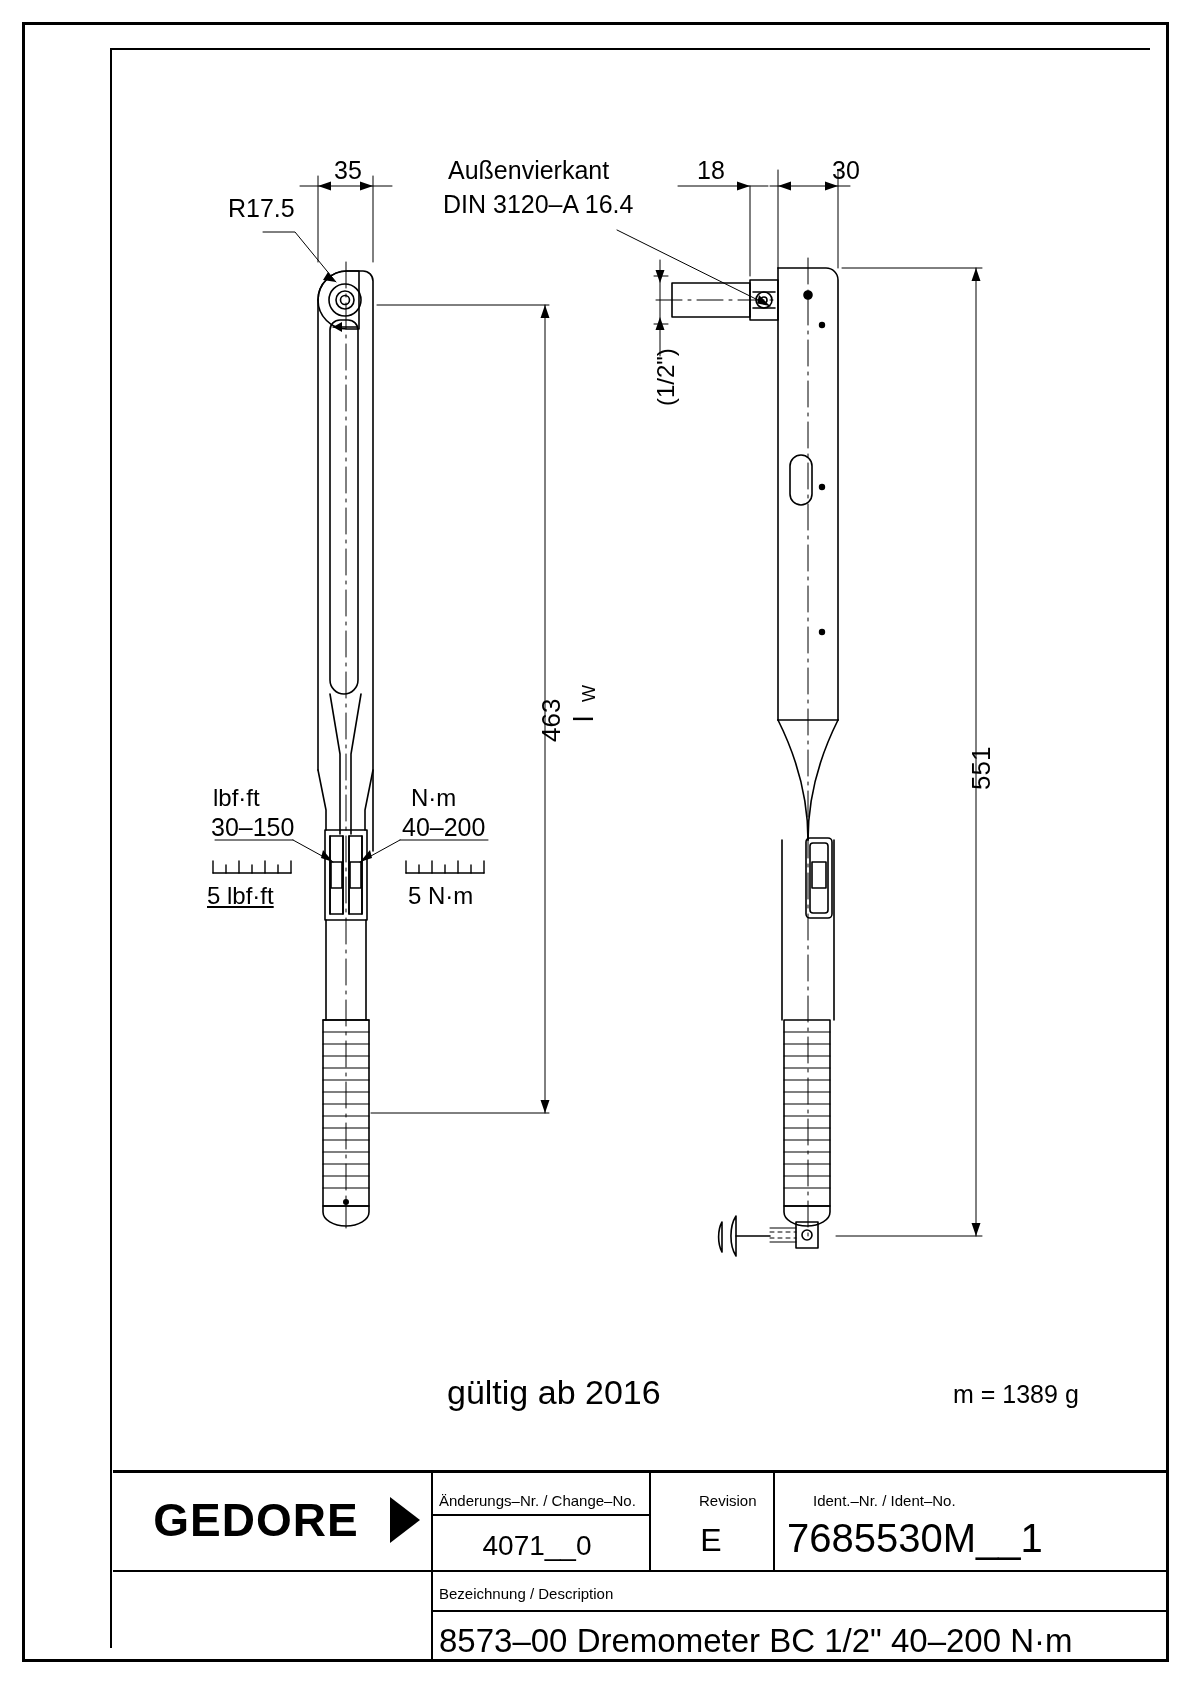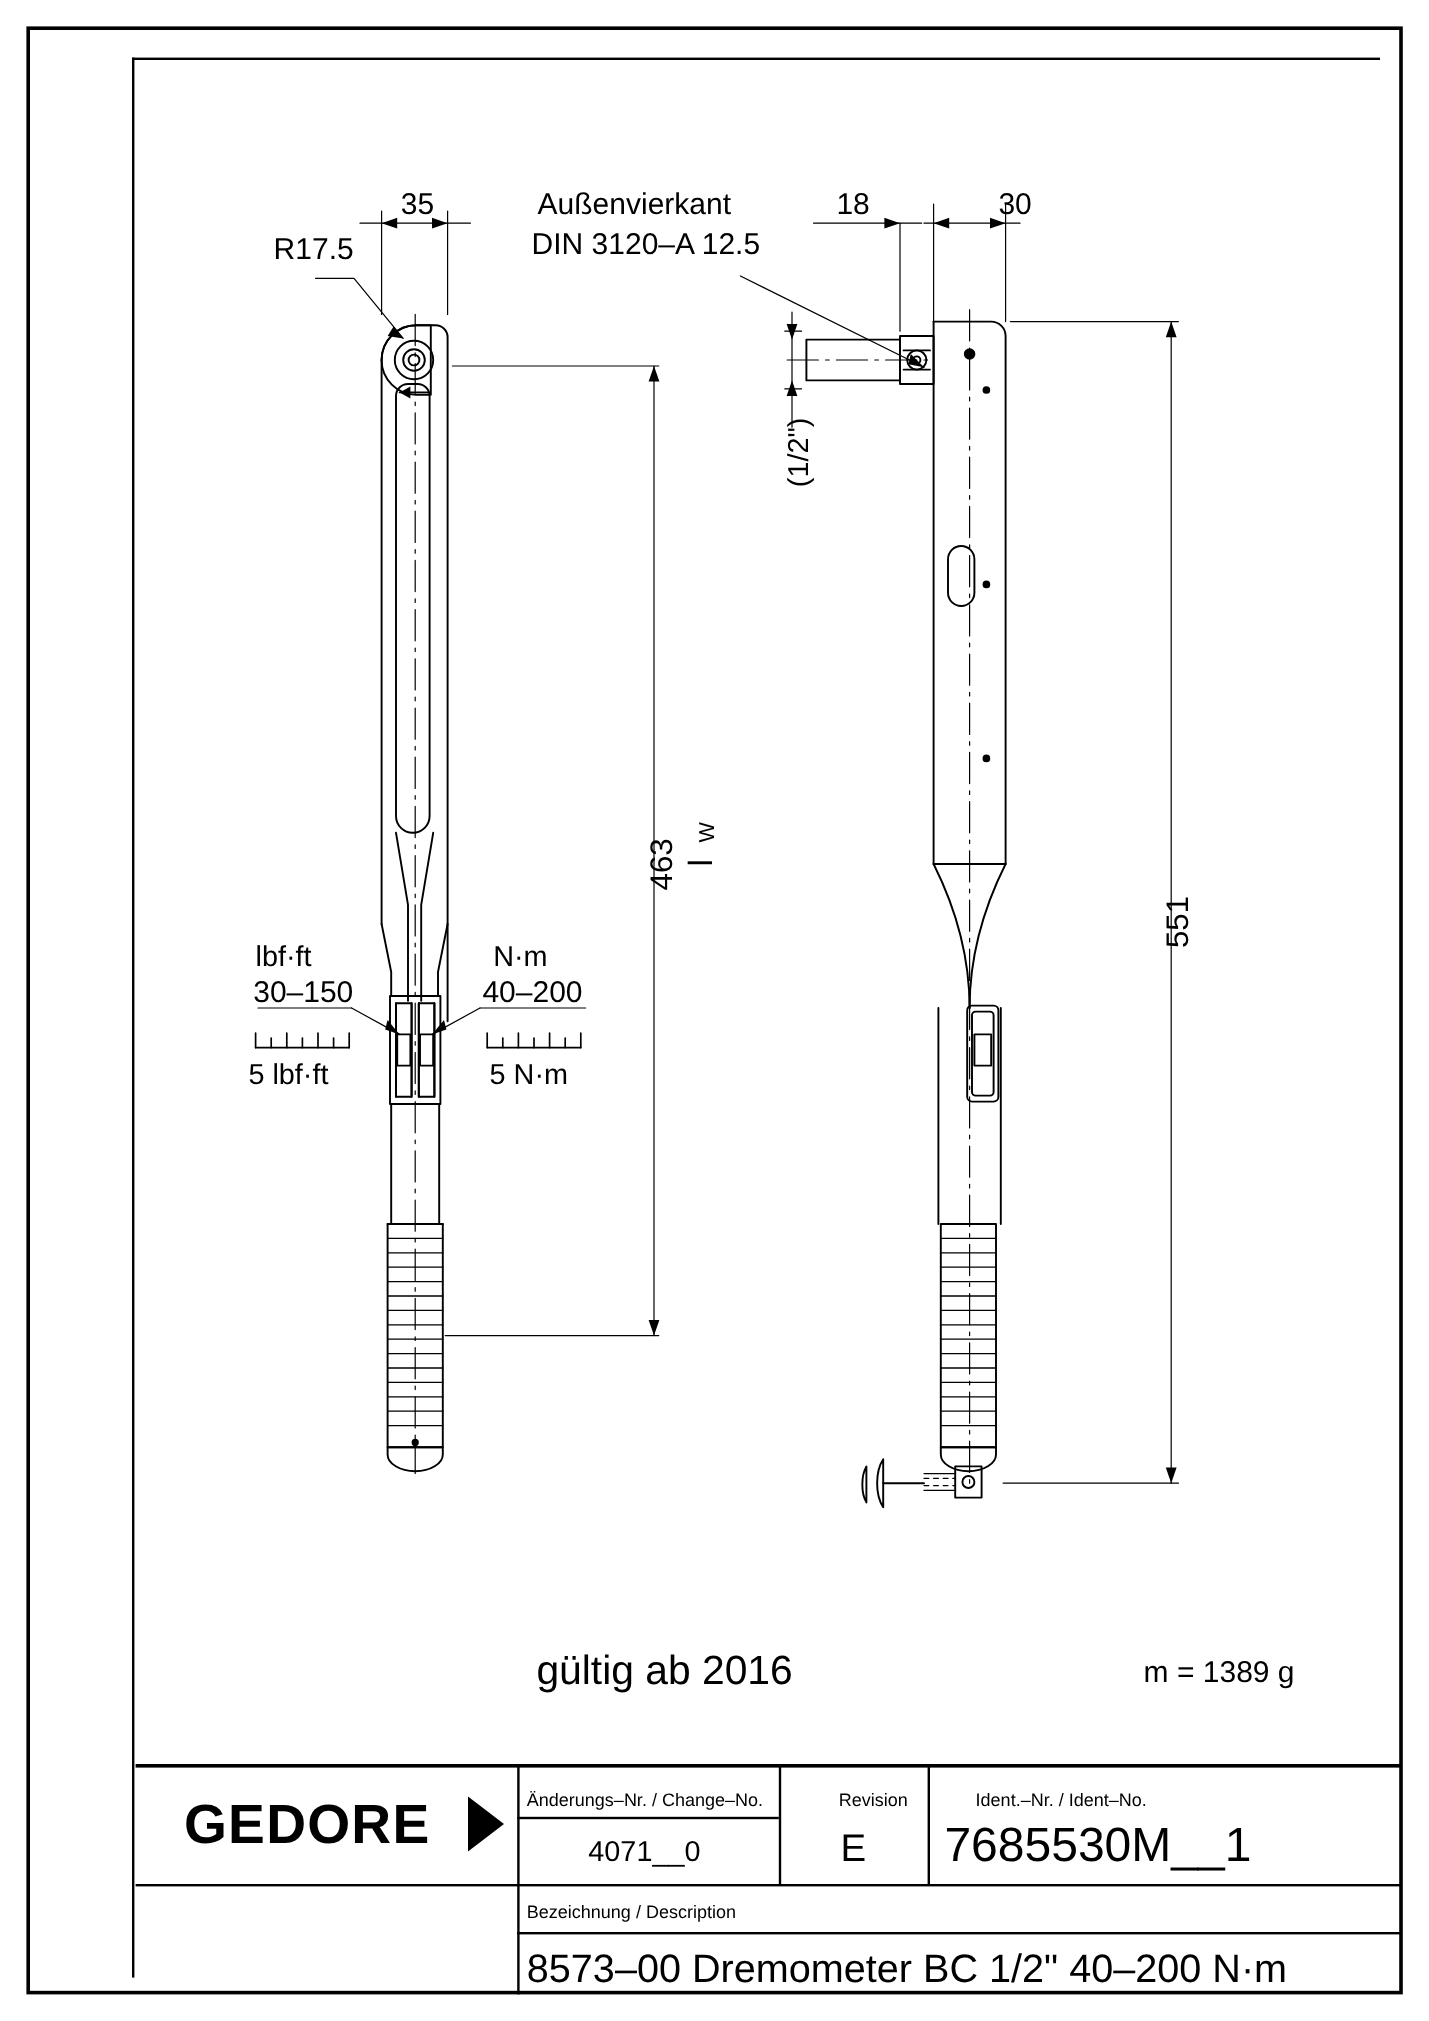--- a/index.html
+++ b/index.html
@@ -299,37 +299,37 @@
       <path d="M976 1236 l-4.5 -13 h9 z" fill="#000" stroke="none"></path>
 
     </g>
   </svg>
 
   <div class="lbl" style="left:334px; top:158px; font-size:25px;text-align:right;">35</div>
 
   <div class="lbl" style="left:228px; top:196px; font-size:25px;">R17.5</div>
 
   <div class="lbl" style="left:448px; top:158px; font-size:25px;">Außenvierkant</div>
-  <div class="lbl" style="left:443px; top:192px; font-size:25px;">DIN 3120–A 12.5</div>
+  <div class="lbl" style="left:443px; top:192px; font-size:25px;">DIN 3120–A 16.4</div>
 
   <div class="lbl" style="left:697px; top:158px; font-size:25px;">18</div>
   <div class="lbl" style="left:832px; top:158px; font-size:25px;">30</div>
 
   <div class="lbl vert" style="left:654px; top:406px; font-size:24px;">(1/2")</div>
 
   <div class="lbl vert" style="left:538px; top:742px; font-size:26px;">463</div>
 
   <div class="lbl vert" style="left:570px; top:722px; font-size:28px;">l</div>
   <div class="lbl vert" style="left:580px; top:702px; font-size:18px;">W</div>
 
   <div class="lbl vert" style="left:968px; top:790px; font-size:26px;">551</div>
 
   <div class="lbl" style="left:213px; top:786px; font-size:24px;">lbf·ft</div>
   <div class="lbl" style="left:211px; top:815px; font-size:25px;">30–150</div>
-  <div class="lbl" style="left:207px; top:884px; font-size:24px;">5 lbf·ft</div>
+  <div class="lbl" style="left:207px; top:884px; font-size:24px;text-decoration:underline;">5 lbf·ft</div>
 
   <div class="lbl" style="left:411px; top:786px; font-size:24px;">N·m</div>
   <div class="lbl" style="left:402px; top:815px; font-size:25px;">40–200</div>
   <div class="lbl" style="left:408px; top:884px; font-size:24px;">5 N·m</div>
 
   <div class="lbl" style="left:447px; top:1375px; font-size:34px;">gültig ab 2016</div>
   <div class="lbl" style="left:953px; top:1382px; font-size:25px;">m = 1389 g</div>
 
   <div id="titleblock">
 
@@ -340,21 +340,21 @@
 
     <div class="tb-line" style="left:0; top:0; width:1054px; height:3px;"></div>
     <div class="tb-line" style="left:0; top:100px; width:1054px; height:2px;"></div>
     <div class="tb-line" style="left:318px; top:0; width:2px; height:192px;"></div>
     <div class="tb-line" style="left:536px; top:0; width:2px; height:100px;"></div>
     <div class="tb-line" style="left:660px; top:0; width:2px; height:100px;"></div>
     <div class="tb-line" style="left:318px; top:44px; width:218px; height:1.5px;"></div>
     <div class="tb-line" style="left:318px; top:140px; width:736px; height:1.5px;"></div>
 
     <div class="tb-cell tb-small" style="left:326px; top:22px; width:206px;">Änderungs–Nr. / Change–No.</div>
-    <div class="tb-cell tb-val ctr" style="left:318px; top:60px; width:212px; font-size:24px;">4071__0</div>
+    <div class="tb-cell tb-val ctr" style="left:318px; top:60px; width:212px; font-size:28px;">4071__0</div>
 
     <div class="tb-cell tb-small" style="left:546px; top:22px; width:110px;margin-left:40px;">Revision</div>
     <div class="tb-cell tb-val ctr" style="left:536px; top:52px; width:124px; font-size:32px;">E</div>
 
     <div class="tb-cell tb-small" style="left:672px; top:22px; width:340px;margin-left:28px;">Ident.–Nr. / Ident–No.</div>
     <div class="tb-cell tb-val" style="left:674px; top:46px; width:376px; font-size:40px;">7685530M__1</div>
 
     <div class="tb-cell tb-small" style="left:326px; top:115px; width:420px;">Bezeichnung / Description</div>
     <div class="tb-cell tb-val" style="left:326px; top:152px; width:720px; font-size:33px;">8573–00 Dremometer BC 1/2"  40–200 N·m</div>
   </div>

